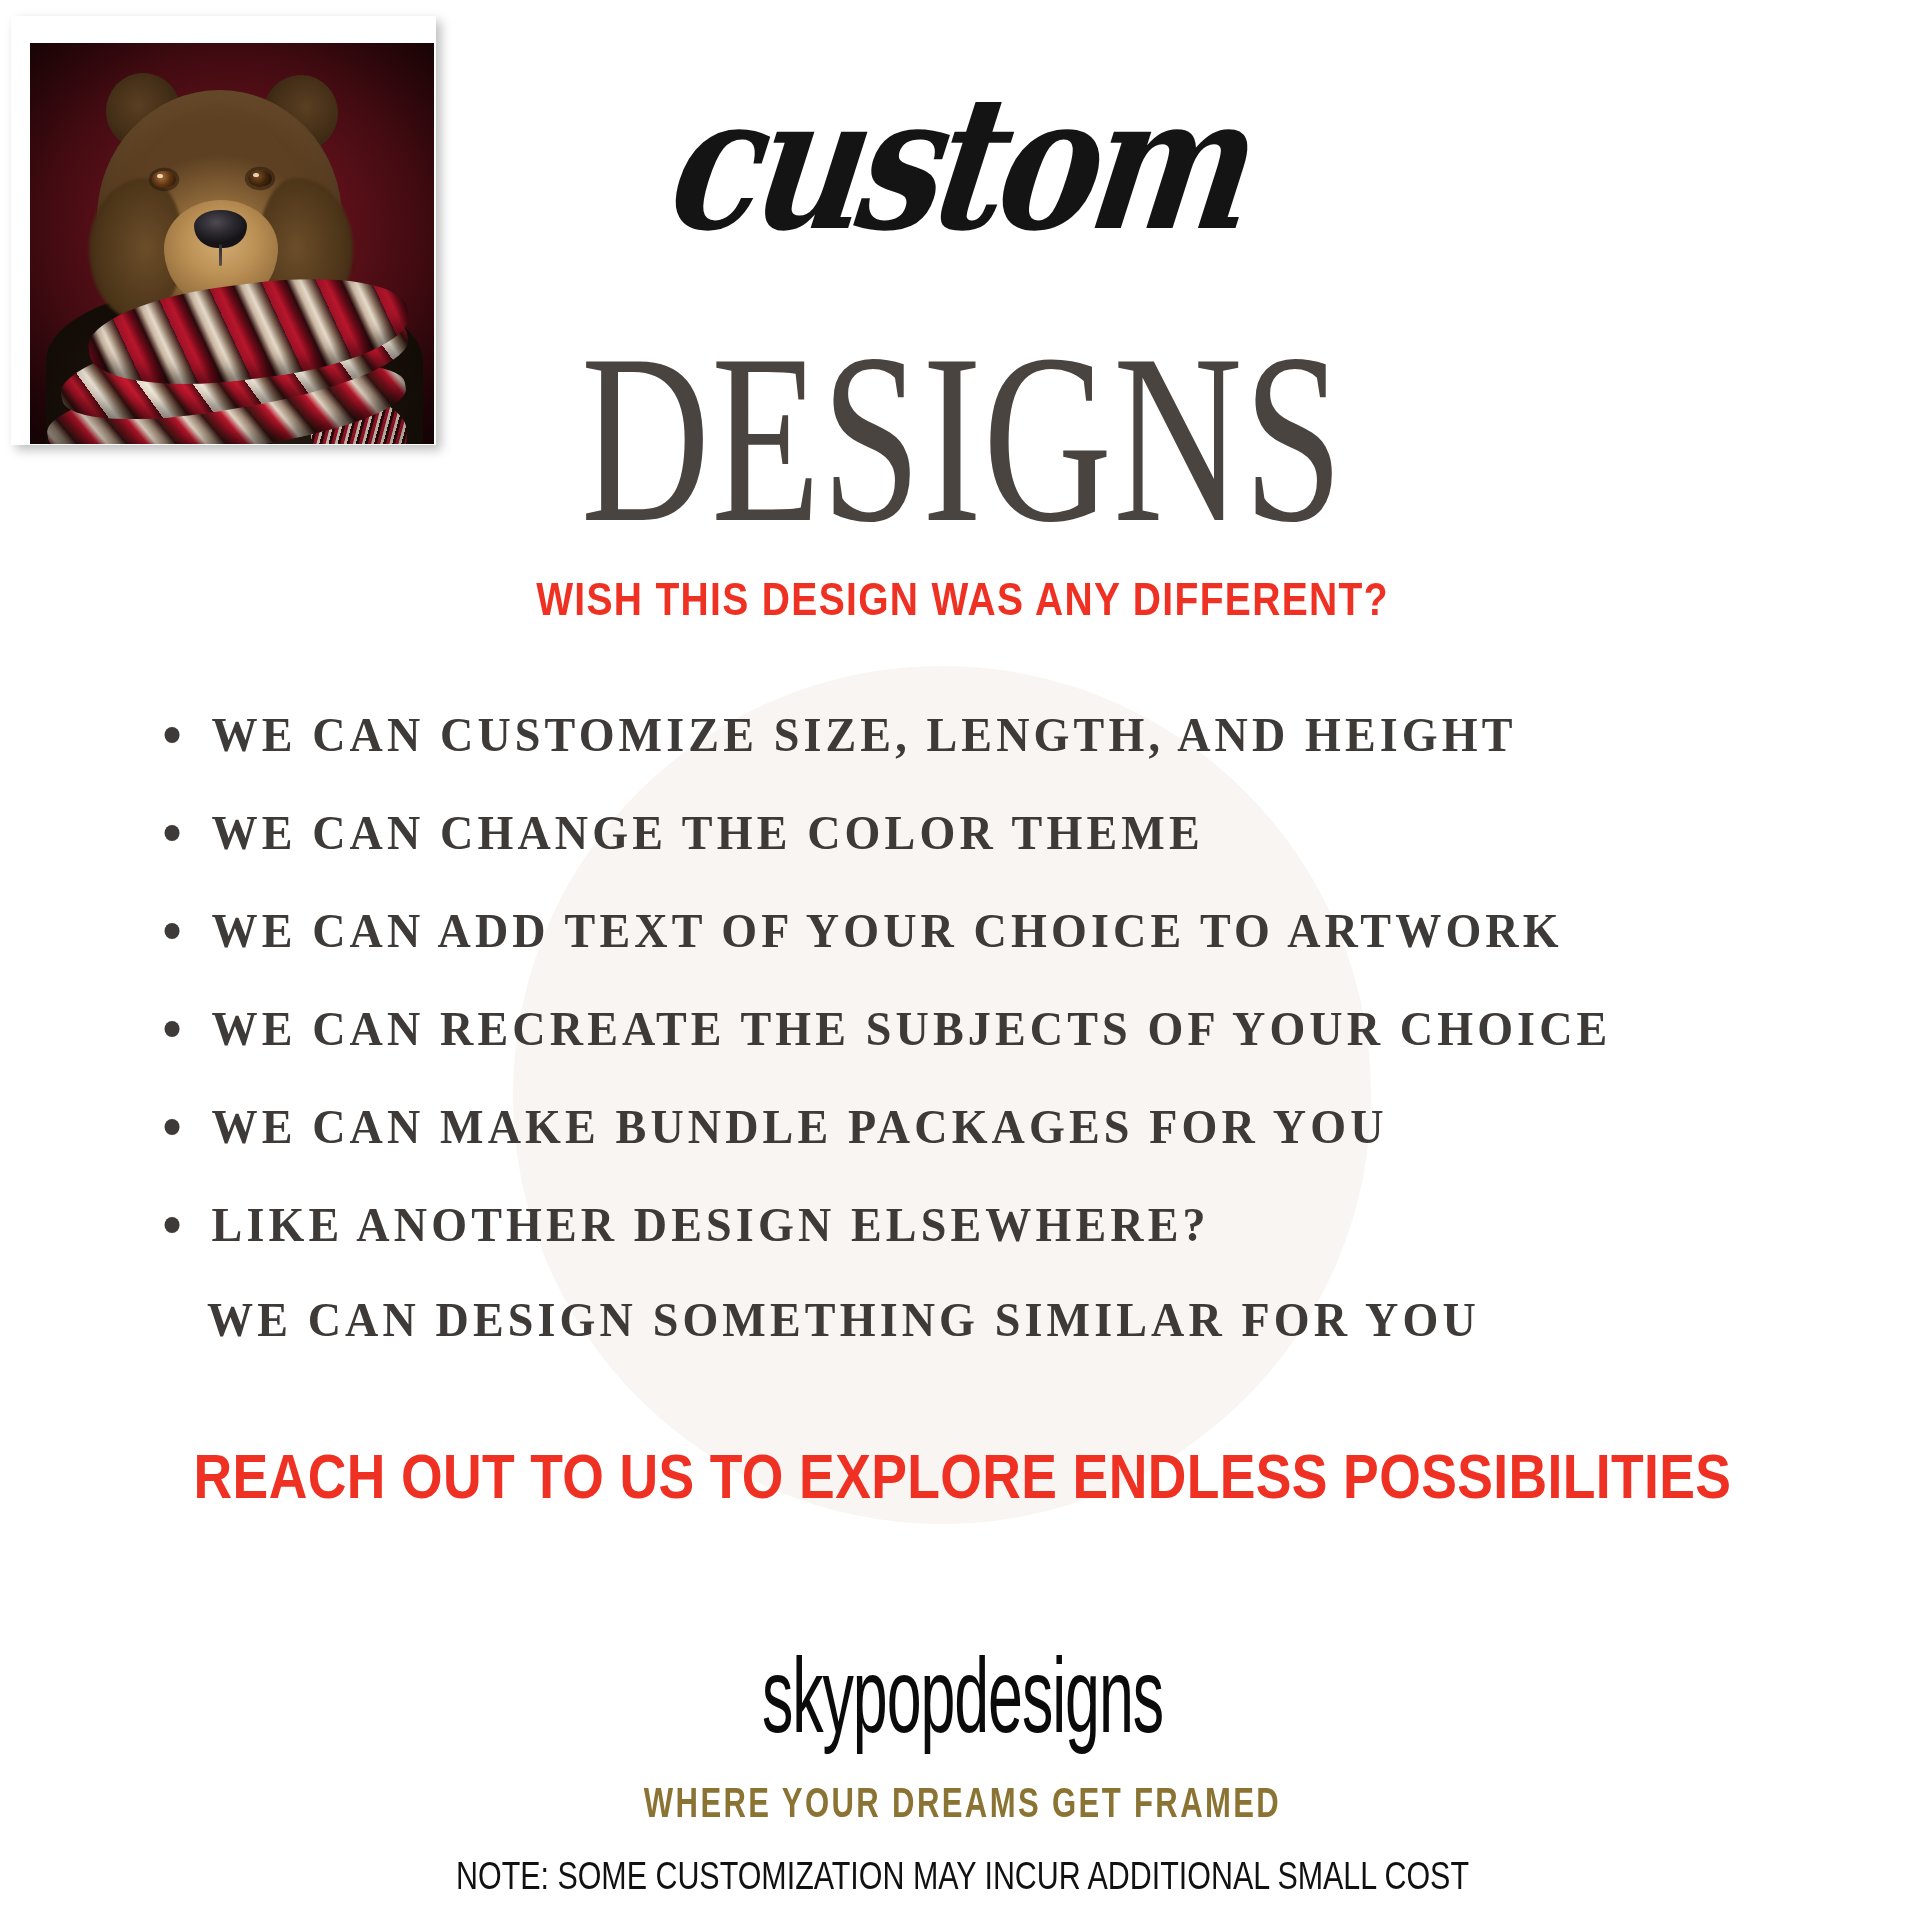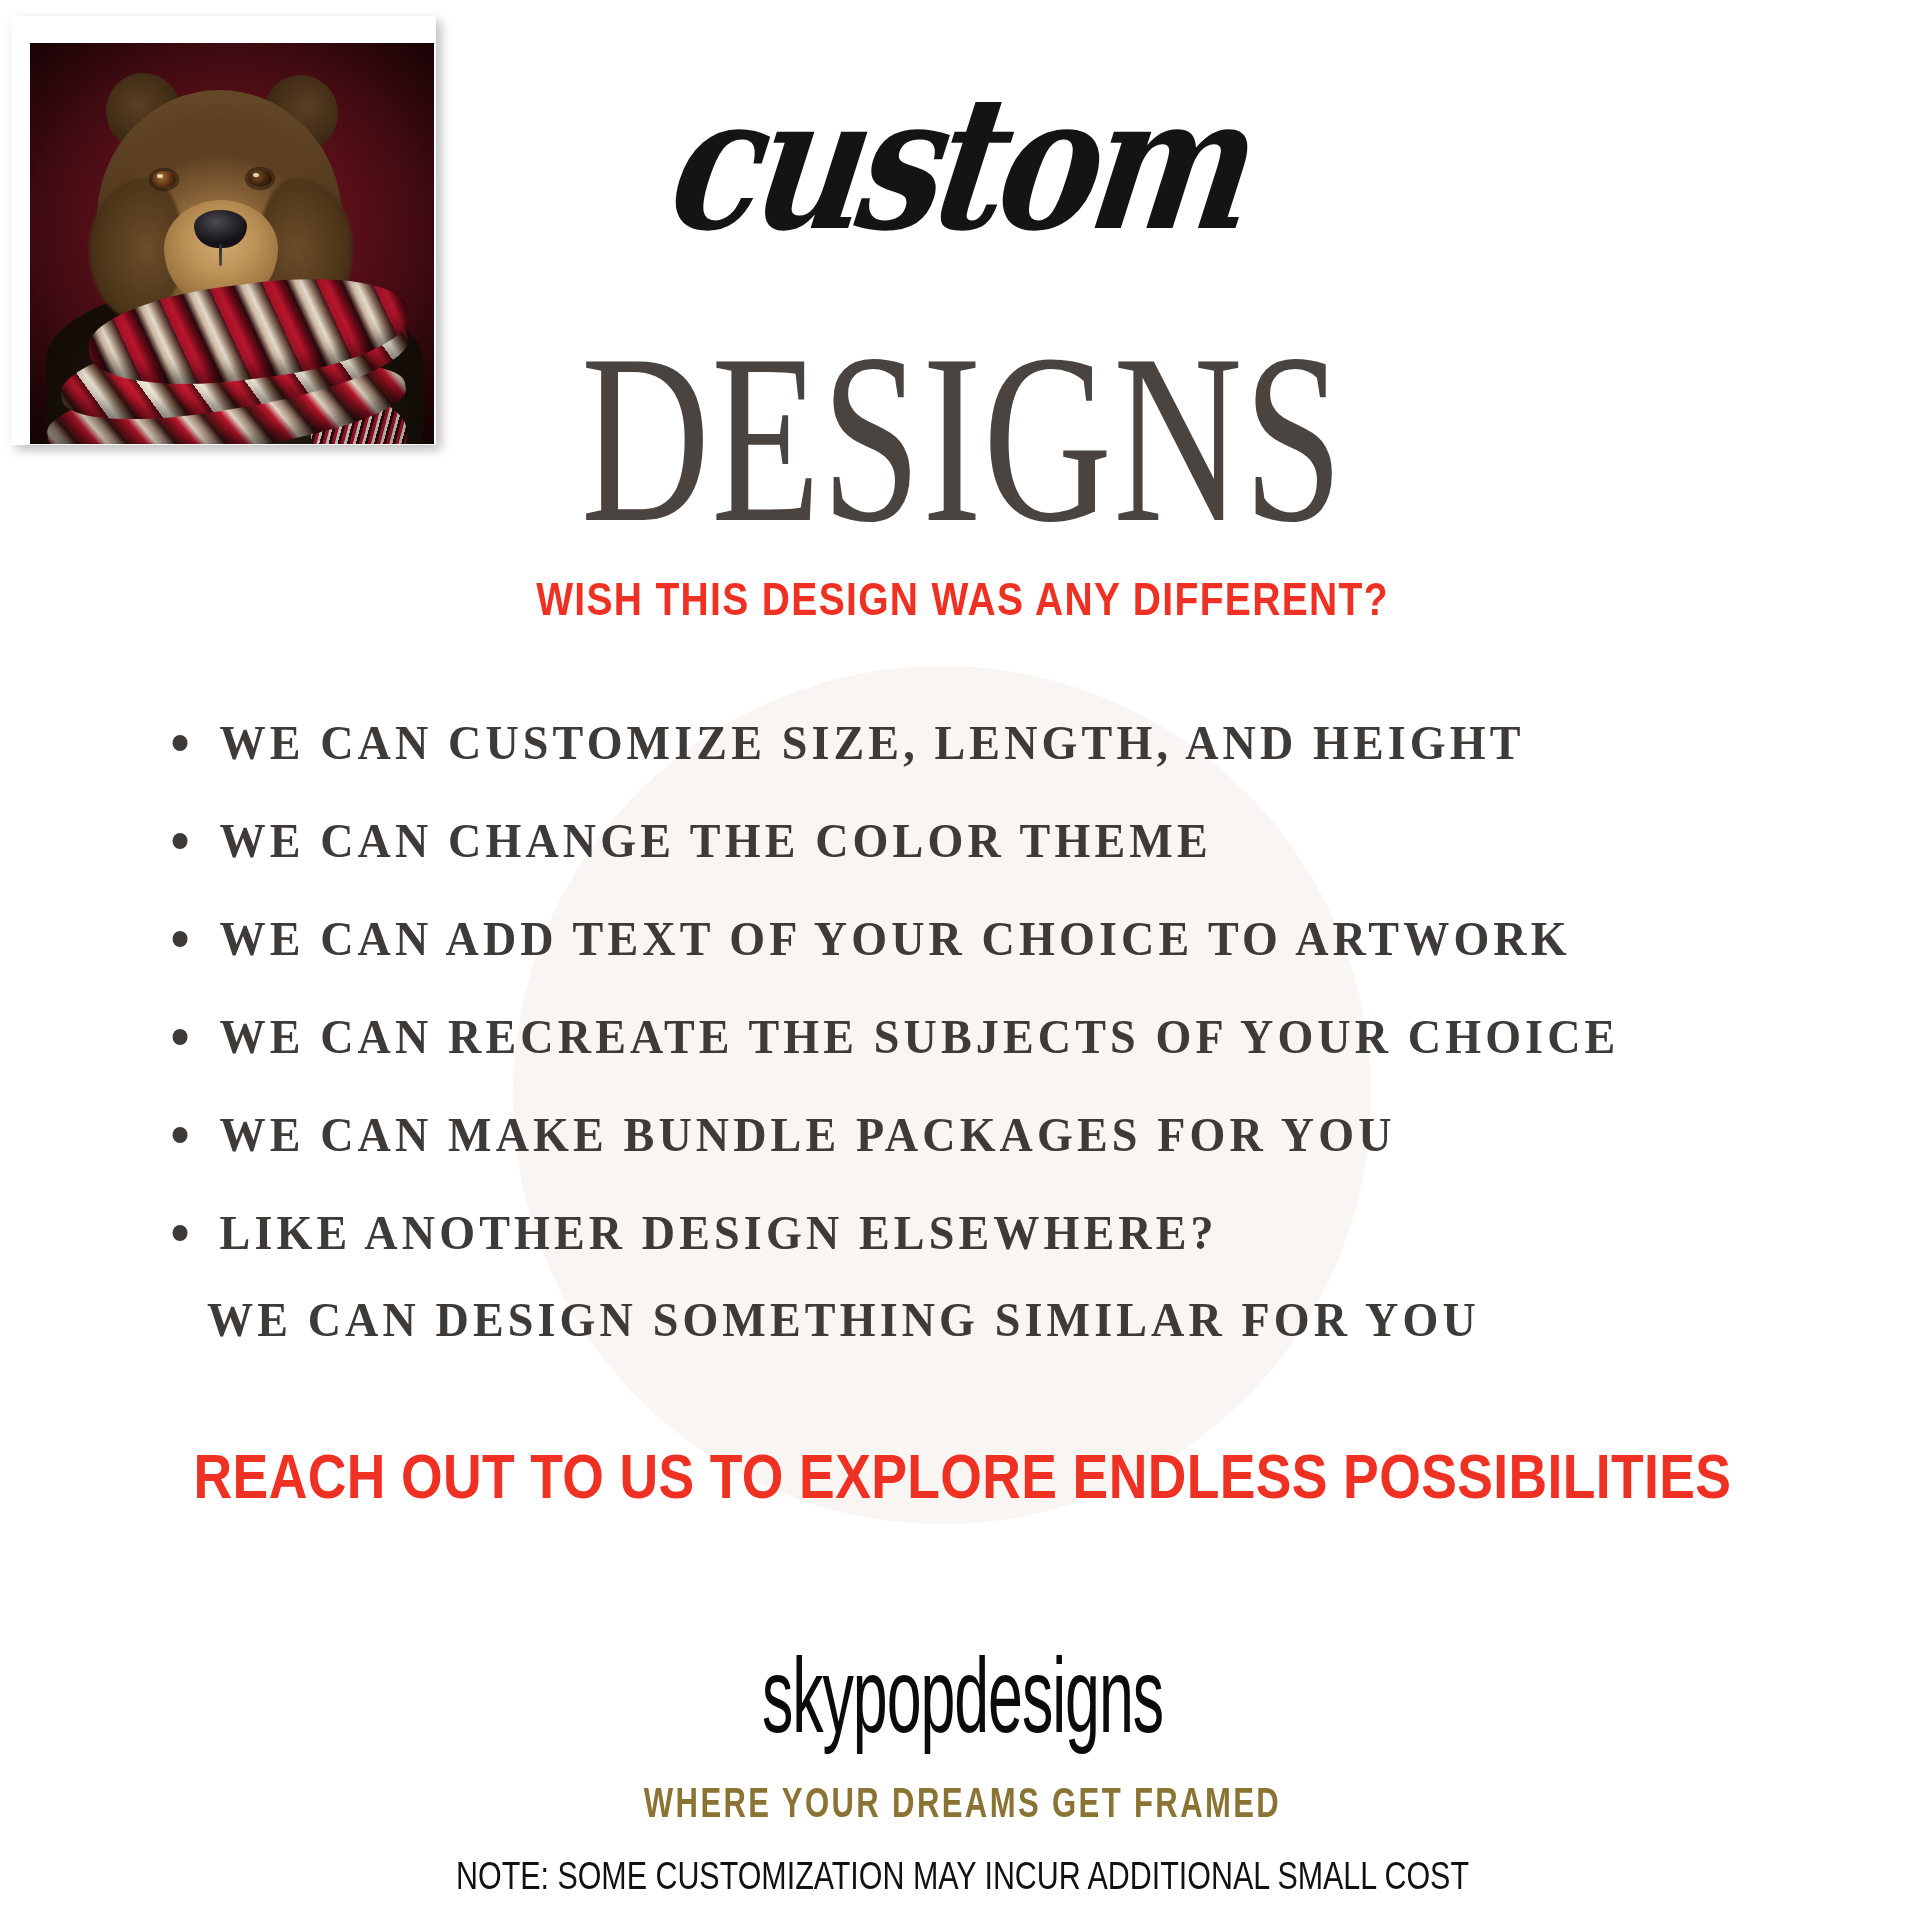--- a/index.html
+++ b/index.html
@@ -221,21 +221,21 @@
   }
 
   
   #benefits-list {
     position: absolute;
     left: 157px;
     top: 706px;
     width: 1700px;
     z-index: 2;
     list-style: none;
-    margin: 8px;
+    margin: 0;
     padding: 0;
   }
   #benefits-list li {
     position: relative;
     padding-left: 58px;
     margin-bottom: 41px;
     font-family: "Liberation Serif", serif;
     font-weight: 700;
     font-size: 49px;
     letter-spacing: 4.4px;

